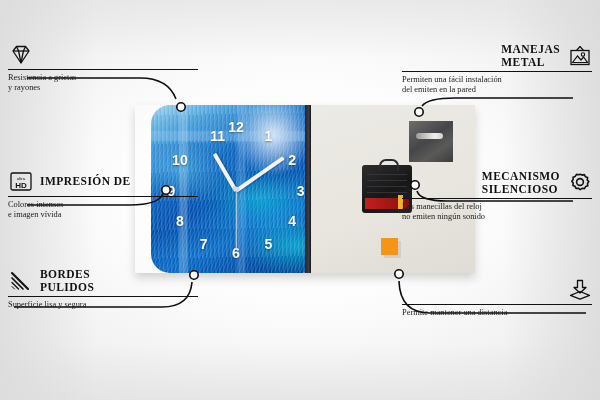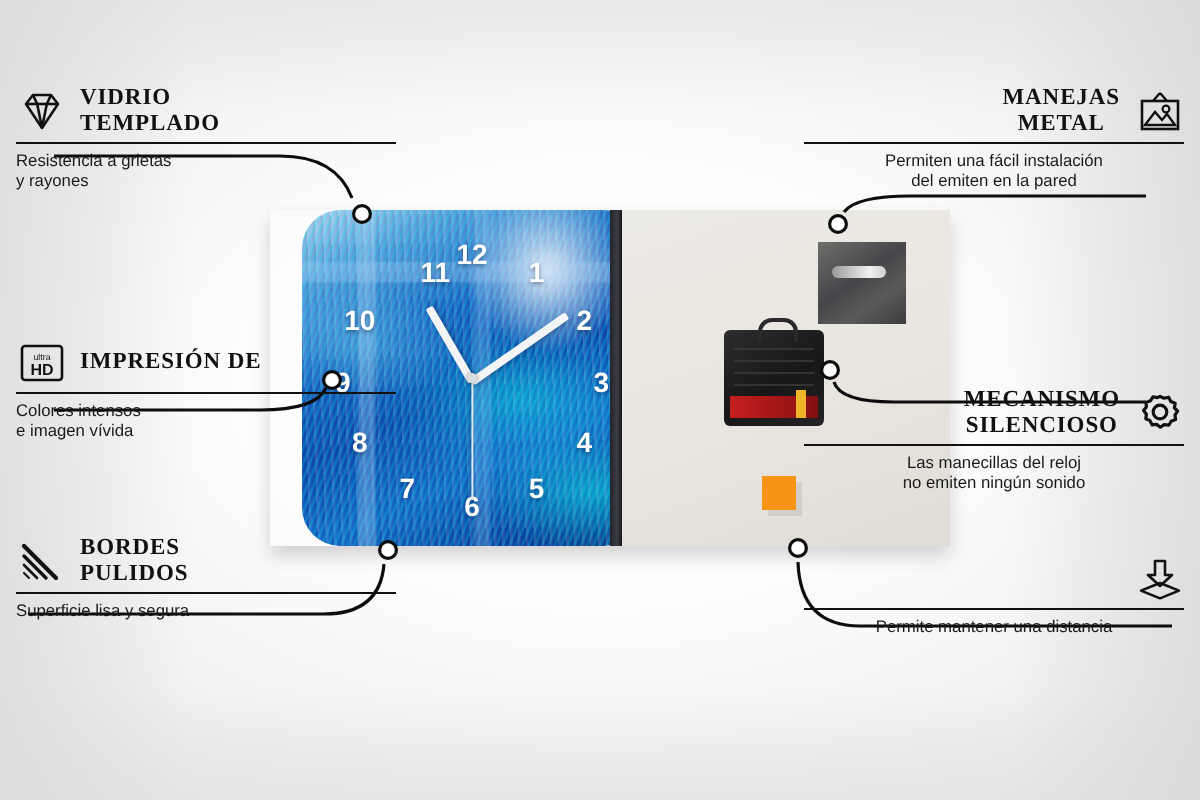--- a/index.html
+++ b/index.html
@@ -15,27 +15,27 @@
   }
   .vig{position:absolute;inset:0;pointer-events:none;
     background:
       linear-gradient(90deg, rgba(218,218,218,.75) 0%, rgba(255,255,255,0) 16%, rgba(255,255,255,0) 84%, rgba(216,216,216,.75) 100%),
       linear-gradient(180deg, rgba(226,226,226,.55) 0%, rgba(255,255,255,0) 14%, rgba(255,255,255,0) 86%, rgba(224,224,224,.6) 100%);
   }
 
   
   .callout{position:absolute;width:190px;}
   .callout.left{left:8px;text-align:left;}
-  .callout.right{right:8px;text-align:center;}
+  .callout.right{right:8px;text-align:left;}
   .head{display:flex;align-items:center;gap:7px;}
   .callout.right .head{flex-direction:row-reverse;}
   .titles{font-family:"Liberation Serif", serif;font-weight:bold;
     font-size:11.5px;line-height:12.5px;letter-spacing:.45px;color:#111;}
   .rule{height:1px;background:#111;margin:3px 0 3px 0;width:100%;}
-  .desc{font-family:Liberation Sans, sans-serif;font-size:8.4px;line-height:10px;color:#1a1a1a;}
+  .desc{font-family:Liberation Serif, serif;font-size:8.4px;line-height:10px;color:#1a1a1a;}
   .ico{width:25px;height:23px;flex:0 0 25px;display:flex;align-items:center;justify-content:center;}
   .ico svg{display:block;}
 
   
   #product{position:absolute;left:135px;top:105px;width:340px;height:168px;
     box-shadow:0 5px 9px rgba(0,0,0,.17);}
   #clockface{position:absolute;left:16px;top:0;width:170px;height:168px;overflow:hidden;
     background:
       radial-gradient(circle at 72% 18%, rgba(255,255,255,.85) 0%, rgba(255,255,255,0) 22%),
       repeating-linear-gradient(112deg, rgba(0,245,230,.30) 0px, rgba(0,60,160,.05) 1px, rgba(0,0,0,0) 2px, rgba(0,235,225,.26) 3px),
@@ -156,24 +156,20 @@
       <span class="ico">
         <svg width="24" height="21" viewBox="0 0 24 21">
           <g fill="none" stroke="#111" stroke-width="1.3" stroke-linejoin="round">
             <path d="M4 7 L12 19 L20 7 L16.5 2.5 L7.5 2.5 Z"></path>
             <path d="M4 7 H20"></path>
               <path d="M7.5 2.5 L9.6 7 L12 19"></path>
               <path d="M16.5 2.5 L14.4 7 L12 19"></path>
           </g>
         </svg>
       </span>
-      <span class="titles">
-        <span>VIDRIO</span><br>
-        <span>TEMPLADO</span>
-      </span>
     </div>
     <div class="rule"></div>
     <div class="desc">
       <span>Resistencia a grietas</span><br>
       <span>y rayones</span>
     </div>
   </div>
 
   <div class="callout left" style="top:170px;">
     <div class="head">
@@ -233,21 +229,21 @@
         <span>METAL</span>
       </span>
     </div>
     <div class="rule"></div>
     <div class="desc">
       <span>Permiten una fácil instalación</span><br>
       <span>del emiten en la pared</span>
     </div>
   </div>
 
-  <div class="callout right" style="top:170px;margin-top:24px;">
+  <div class="callout right" style="top:170px;">
     <div class="head">
       <span class="ico">
         <svg width="24" height="22" viewBox="0 0 24 22">
           <g fill="none" stroke="#111" stroke-width="1.6" stroke-linejoin="round">
             <path d="M12 2.2 L14 3.1 L16.3 2.6 L17.4 4.7 L19.6 5.6 L19.2 7.9 L20.8 9.6 L19.5 11.5 L19.8 13.8 L17.6 14.6 L16.4 16.6 L14.1 16.3 L12.2 17.6 L10.3 16.2 L8 16.4 L7 14.3 L4.9 13.4 L5.2 11.1 L3.8 9.3 L5.2 7.5 L5 5.2 L7.2 4.4 L8.5 2.4 L10.7 2.8 Z"></path>
             <circle cx="12" cy="10" r="3.4"></circle>
           </g>
         </svg>
       </span>
       <span class="titles">

